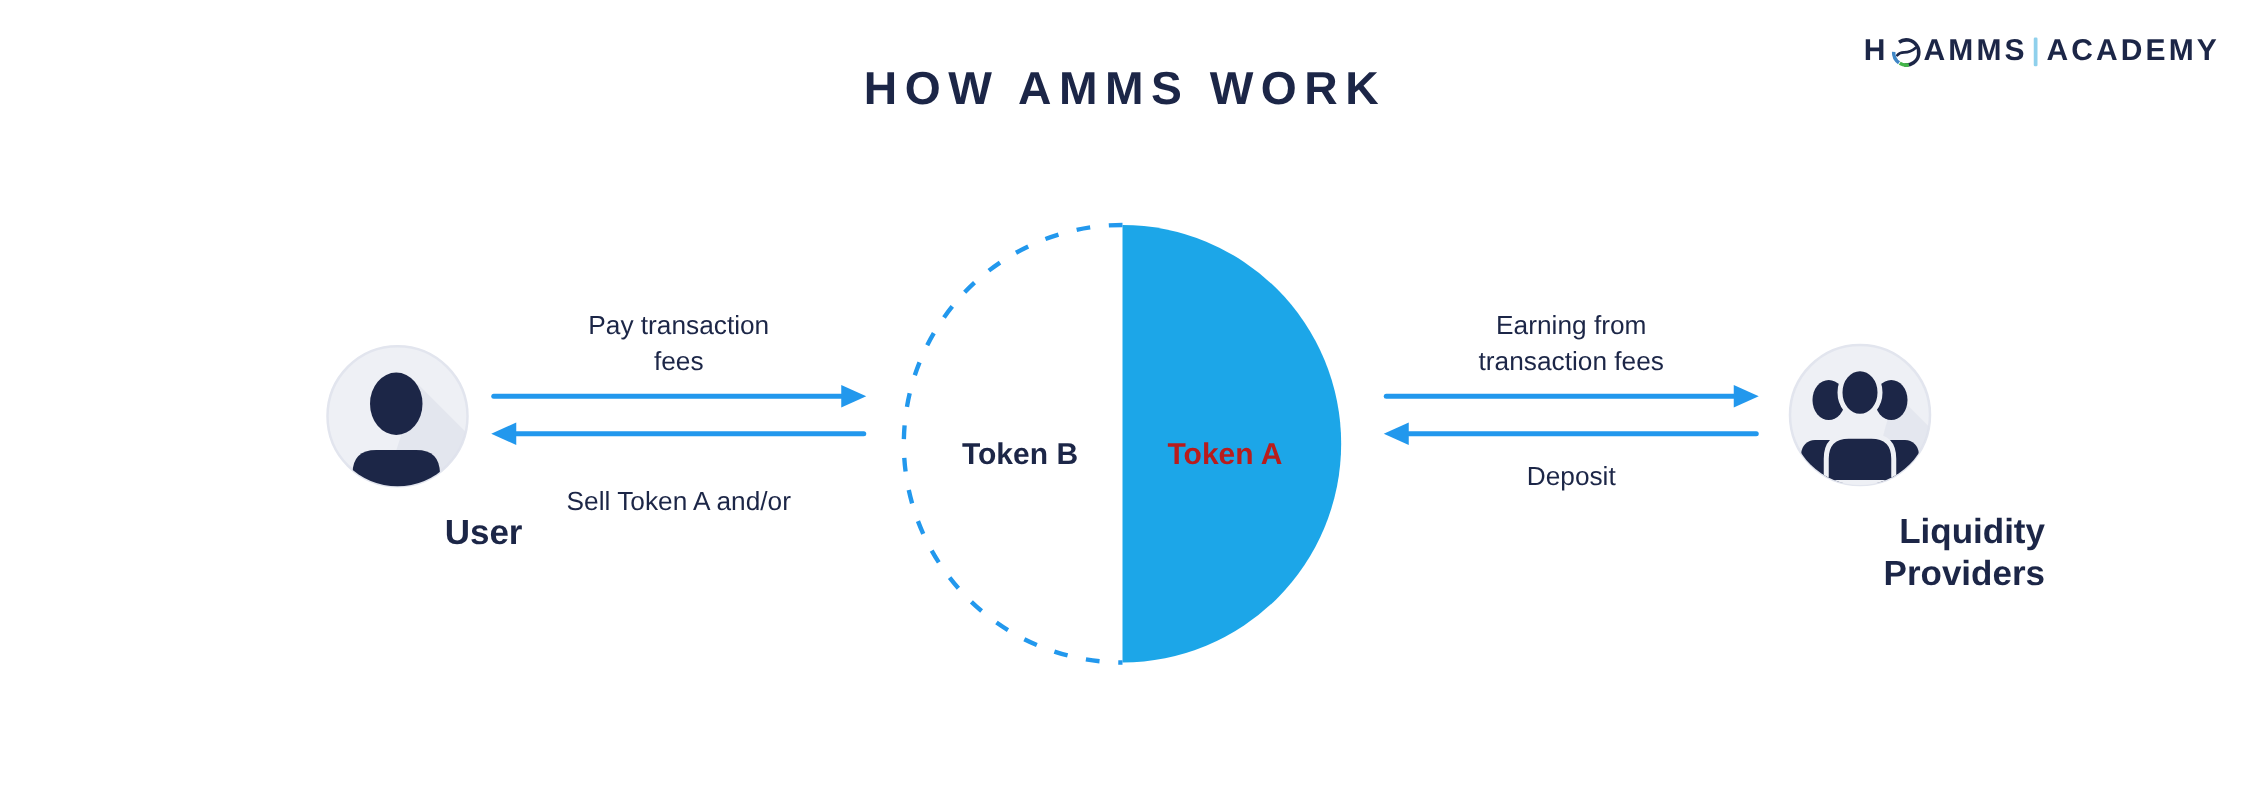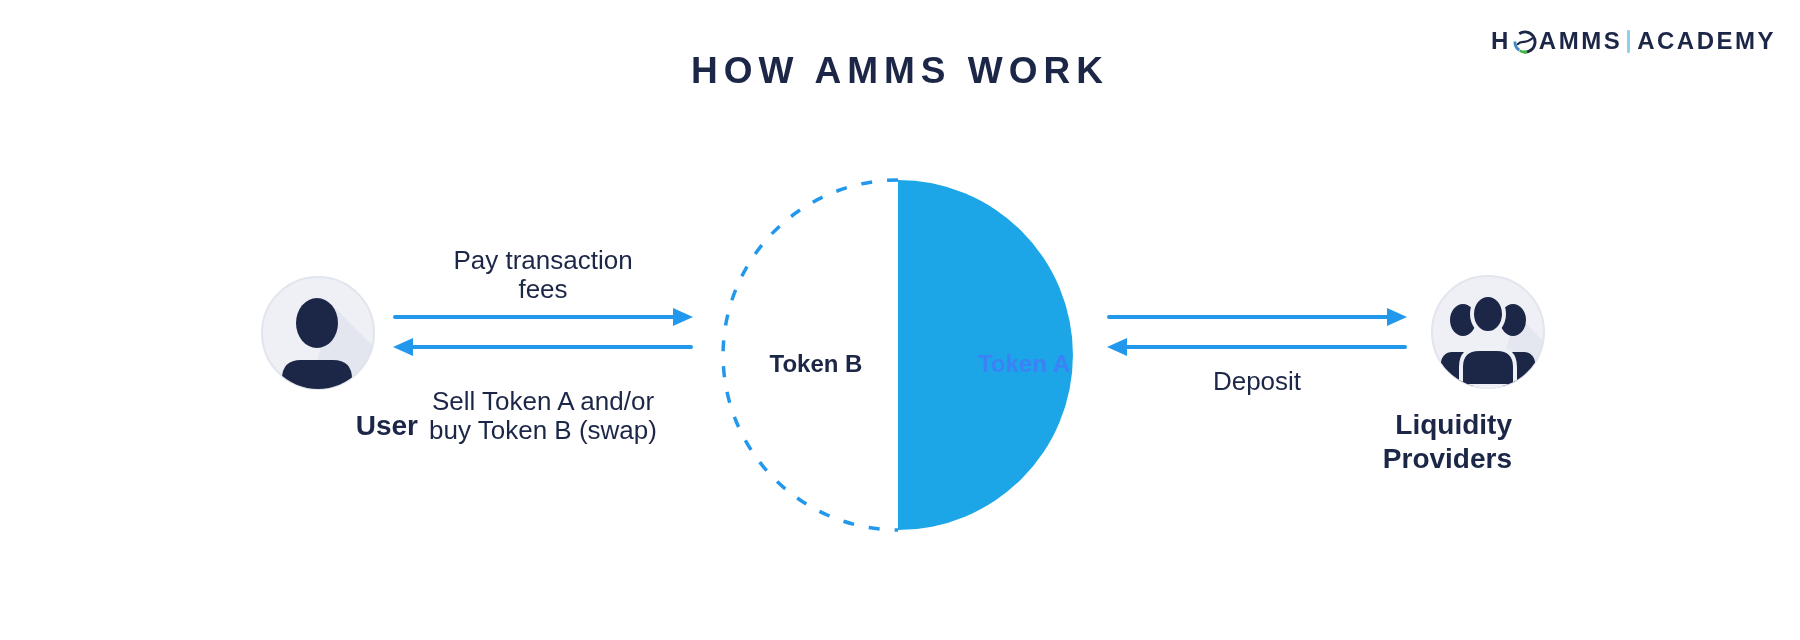--- a/index.html
+++ b/index.html
@@ -31,45 +31,45 @@
     background:var(--logo-separator,#8FD0EC);
     border-radius:1px;
   }
   
   .pool{position:absolute;left:718px;top:175px;width:360px;height:360px;}
   .token-label{
     position:absolute;top:350px;width:200px;
     text-align:center;font-size:24px;font-weight:700;
   }
   .token-b{left:716px;color:var(--navy,#1C2647);}
-  .token-a{left:924px;color:#3b82f6;}
+  .token-a{left:880px;color:#b91c1c;}
   
   .avatar{position:absolute;width:120px;height:120px;}
   .avatar-user{left:258px;top:273px;}
   .avatar-lp{left:1428px;top:272px;}
   .actor-label{
     position:absolute;width:200px;text-align:right;
     font-size:28px;font-weight:700;color:var(--navy,#1C2647);
     line-height:34px;
   }
   .user-label{left:218px;top:409px;}
-  .lp-label{left:1312px;top:408px;}
+  .lp-label{left:1436px;top:408px;}
   
   .arrow-line{
     position:absolute;height:4px;border-radius:2px;
     background:var(--arrow-blue,#2298ED);
   }
   .arrow-head{position:absolute;width:0;height:0;
     border-top:9px solid transparent;border-bottom:9px solid transparent;}
   .head-right{border-left:20px solid var(--arrow-blue,#2298ED);}
   .head-left{border-right:20px solid var(--arrow-blue,#2298ED);}
   
   .flow-label{
     position:absolute;width:290px;text-align:center;
-    font-size:26px;line-height:29px;
+    font-size:21px;line-height:29px;
     color:var(--navy,#1C2647);
   }
   .lbl-pay{left:398px;top:246px;}
   .lbl-swap{left:398px;top:387px;}
   .lbl-earning{left:1112px;top:246px;}
   .lbl-deposit{left:1112px;top:367px;}
 </style>
 </head>
 <body>
 
@@ -153,19 +153,22 @@
     <div class="arrow-head head-left" style="left:1107px;top:338px;"></div>
     <div class="arrow-line" style="left:1125px;top:345px;width:282px;"></div>
   </div>
 
   <div class="flow-label lbl-pay">
     <div>Pay transaction</div>
     <div>fees</div>
   </div>
   <div class="flow-label lbl-swap">
     <div>Sell Token A and/or</div>
-    <div>buy Token B (swap)</div>
+  </div>
+  <div class="flow-label lbl-earning">
+    <div>Earning from</div>
+    <div>transaction fees</div>
   </div>
   <div class="flow-label lbl-deposit">
     <div>Deposit</div>
   </div>
 
 </div>
 
 </body></html>

